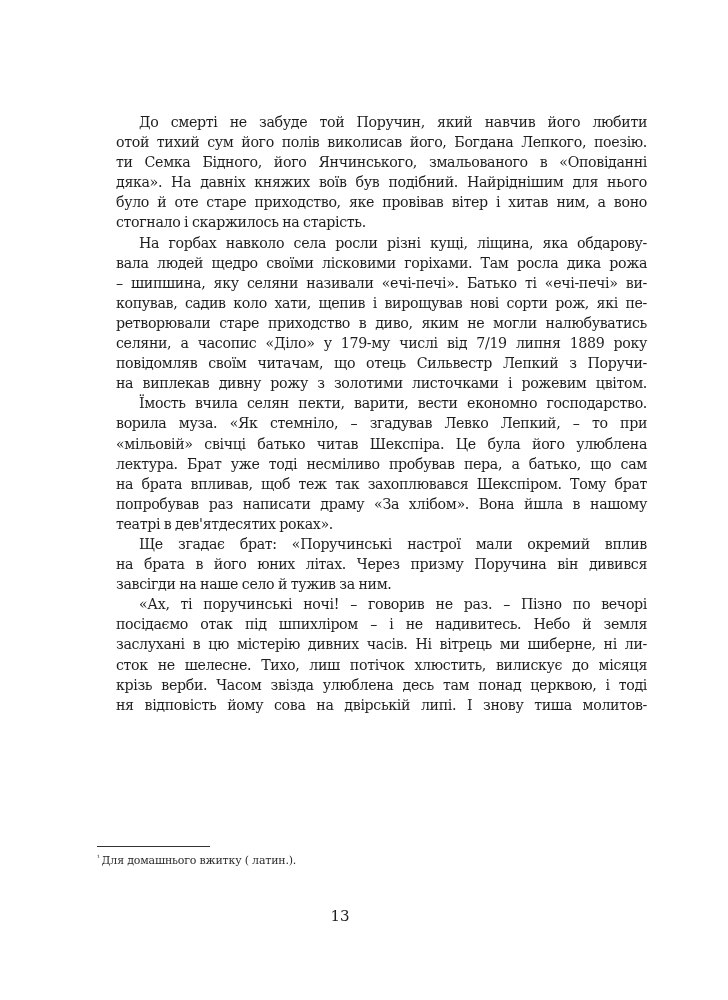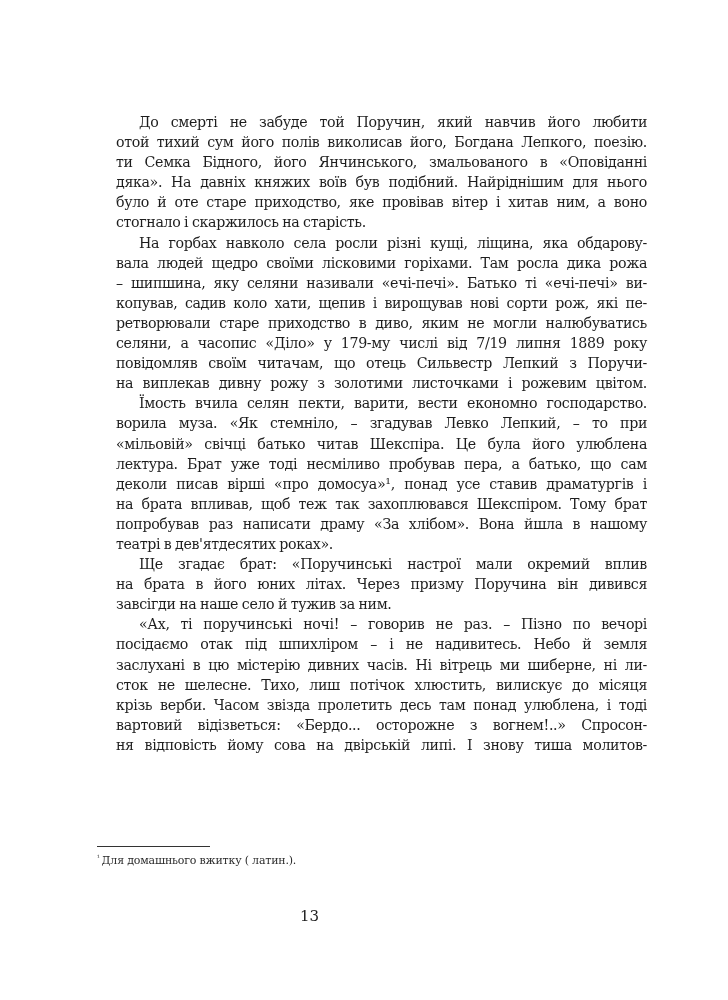--- a/index.html
+++ b/index.html
@@ -62,21 +62,21 @@
     .sup {
       font-size: 7px;
       vertical-align: 4px;
       margin-right: 2px;
     }
     .page-number {
       position: absolute;
       left: 300px;
       width: 80px;
       top: 906px;
-      text-align: left;
+      text-align: center;
       font-size: 15px;
       line-height: 20px;
       color: #1e1e1e;
     }
   </style>
 </head>
 <body>
 
 <div class="page">
   <div class="text-block" id="text-block">
@@ -91,33 +91,31 @@
       <div class="line">– шипшина, яку селяни називали «ечі-печі». Батько ті «ечі-печі» ви-</div>
       <div class="line">копував, садив коло хати, щепив і вирощував нові сорти рож, які пе-</div>
       <div class="line">ретворювали старе приходство в диво, яким не могли налюбуватись</div>
       <div class="line">селяни, а часопис «Діло» у 179-му числі від 7/19 липня 1889 року</div>
       <div class="line">повідомляв своїм читачам, що отець Сильвестр Лепкий з Поручи-</div>
       <div class="line">на виплекав дивну рожу з золотими листочками і рожевим цвітом.</div>
       <div class="line indent">Їмость вчила селян пекти, варити, вести економно господарство.</div>
       <div class="line">ворила муза. «Як стемніло, – згадував Левко Лепкий, – то при</div>
       <div class="line">«мільовій» свічці батько читав Шекспіра. Це була його улюблена</div>
       <div class="line">лектура. Брат уже тоді несміливо пробував пера, а батько, що сам</div>
-      <div class="line">деколи писав вірші «про домосуа»¹, понад усе ставив драматургів і</div>
       <div class="line">на брата впливав, щоб теж так захоплювався Шекспіром. Тому брат</div>
       <div class="line">попробував раз написати драму «За хлібом». Вона йшла в нашому</div>
       <div class="line last">театрі в дев'ятдесятих роках».</div>
       <div class="line indent">Ще згадає брат: «Поручинські настрої мали окремий вплив</div>
       <div class="line">на брата в його юних літах. Через призму Поручина він дивився</div>
       <div class="line last">завсігди на наше село й тужив за ним.</div>
       <div class="line indent">«Ах, ті поручинські ночі! – говорив не раз. – Пізно по вечорі</div>
       <div class="line">посідаємо отак під шпихліром – і не надивитесь. Небо й земля</div>
       <div class="line">заслухані в цю містерію дивних часів. Ні вітрець ми шиберне, ні ли-</div>
       <div class="line">сток не шелесне. Тихо, лиш потічок хлюстить, вилискує до місяця</div>
-      <div class="line">крізь верби. Часом звізда пролетить десь там понад улюблена, і тоді</div>
-      <div class="line">вартовий відізветься: «Бердо... осторожне з вогнем!..» Спросон-</div>
+      <div class="line">крізь верби. Часом звізда улюблена десь там понад церквою, і тоді</div>
       <div class="line">ня відповість йому сова на двірській липі. І знову тиша молитов-</div>
     </div>
 
   <div class="fn-rule"></div>
   <div class="footnote">
     <span class="sup">¹</span><span>Для домашнього вжитку ( латин.).</span>
   </div>
 
   <div class="page-number">13</div>
 </div>

